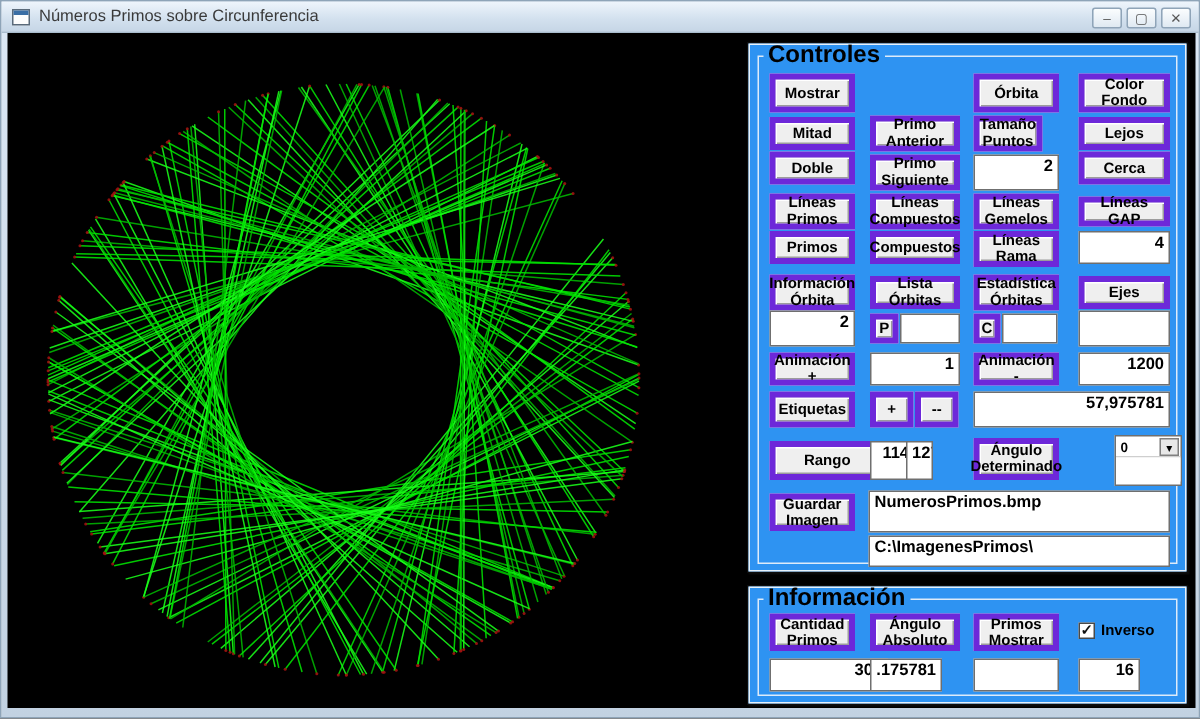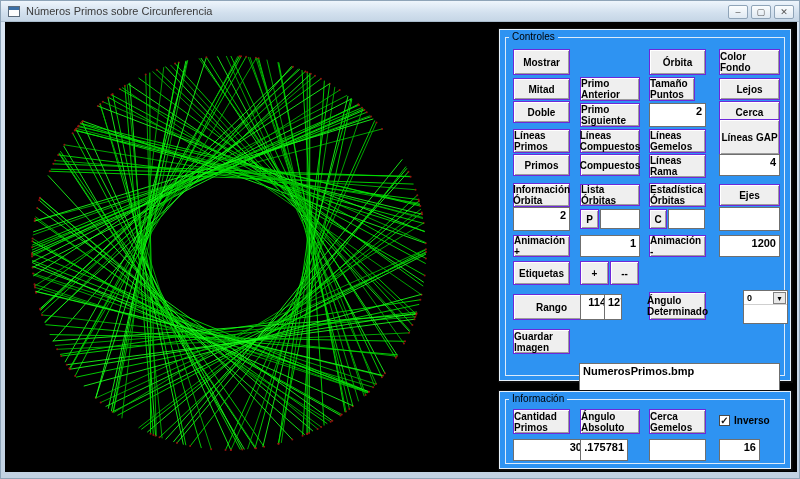--- a/index.html
+++ b/index.html
@@ -37,38 +37,38 @@
     border:1px solid #e8f2fb;
     box-shadow:0 0 0 1px #0d0d0d, 1px 1px 0 1px #0a0a0a;
   }
   .groove {
     position:absolute; left:5px; top:7px; right:5px; bottom:4px;
     border:1px solid #dcebfa; pointer-events:none;
   }
   .frame-label {
     position:absolute; left:9px; top:1px; padding:0 3px;
     background:var(--panel-blue,#2e93f2);
-    font-size:10px; font-weight:normal; color:#000; line-height:12px; z-index:2;
+    font-size:16px; font-weight:bold; color:#000; line-height:12px; z-index:2;
   }
   .controles { left:494px; top:7px; height:352px; }
   .informacion { left:494px; top:369px; height:78px; }
 
   .btn {
-    position:absolute; display:flex; align-items:center; justify-content:center; 
+    position:absolute; display:flex; align-items:center; justify-content:center; text-align:center;
     font-size:10px; font-weight:bold; color:#000; line-height:1.1;
-    background:#efefef; border:1px solid #6d28d9;
+    background:#efefef; border:4px solid #6d28d9;
     box-shadow:inset 1px 1px 0 #ffffff, inset -1px -1px 0 #9c9c9c;
     cursor:default;
   }
   .fld {
     position:absolute; background:#fff; border:1px solid #6f6f6f;
     font-size:11px; font-weight:bold; color:#000;
     text-align:right; padding:1px 3px; overflow:hidden; white-space:pre;
   }
-  .fld.left { text-align:left;margin-top:36px; }
+  .fld.left { text-align:left; }
   .combo { position:absolute; background:#fff; border:1px solid #6f6f6f; }
   .combo-top { height:14px; display:flex; justify-content:space-between; align-items:center; border-bottom:1px solid #cfcfcf; }
   .combo-val { font-size:9px; font-weight:bold; padding-left:3px; }
   .combo-arrow {
     width:13px; height:12px; font-size:8px; line-height:11px; text-align:center;
     background:#e8e8e8; border:1px solid #808080; margin-right:1px;
   }
   .combo-list { height:16px; background:#fff; }
 
   .check-row { position:absolute; display:flex; align-items:center; gap:4px; }
@@ -407,21 +407,21 @@
       <div class="btn" style="left:219px;top:48px;width:61px;height:22px">Lejos</div>
 
       <div class="btn" style="left:13px;top:71px;width:57px;height:22px">Doble</div>
       <div class="btn" style="left:80px;top:73px;width:60px;height:24px">Primo Siguiente</div>
       <div class="fld" style="left:149px;top:73px;width:57px;height:24px">2</div>
       <div class="btn" style="left:219px;top:71px;width:61px;height:22px">Cerca</div>
 
       <div class="btn" style="left:13px;top:99px;width:57px;height:24px">Líneas Primos</div>
       <div class="btn" style="left:80px;top:99px;width:60px;height:24px">Líneas Compuestos</div>
       <div class="btn" style="left:149px;top:99px;width:57px;height:24px">Líneas Gemelos</div>
-      <div class="btn" style="left:219px;top:89px;width:61px;height:36px">Líneas GAP</div>
+      <div class="btn" style="left:219px;top:101px;width:61px;height:20px">Líneas GAP</div>
 
       <div class="btn" style="left:13px;top:124px;width:57px;height:22px">Primos</div>
       <div class="btn" style="left:80px;top:124px;width:60px;height:22px">Compuestos</div>
       <div class="btn" style="left:149px;top:124px;width:57px;height:24px">Líneas Rama</div>
       <div class="fld" style="left:219px;top:124px;width:61px;height:22px">4</div>
 
       <div class="btn" style="left:13px;top:153px;width:57px;height:24px">Información Órbita</div>
       <div class="btn" style="left:80px;top:154px;width:60px;height:22px">Lista Órbitas</div>
       <div class="btn" style="left:149px;top:153px;width:57px;height:24px">Estadística Órbitas</div>
       <div class="btn" style="left:219px;top:154px;width:61px;height:22px">Ejes</div>
@@ -434,44 +434,46 @@
       <div class="fld" style="left:219px;top:177px;width:61px;height:24px"></div>
 
       <div class="btn" style="left:13px;top:205px;width:57px;height:22px">Animación +</div>
       <div class="fld" style="left:80px;top:205px;width:60px;height:22px">1</div>
       <div class="btn" style="left:149px;top:205px;width:57px;height:22px">Animación -</div>
       <div class="fld" style="left:219px;top:205px;width:61px;height:22px">1200</div>
 
       <div class="btn" style="left:13px;top:231px;width:57px;height:24px">Etiquetas</div>
       <div class="btn" style="left:80px;top:231px;width:29px;height:24px">+</div>
       <div class="btn" style="left:110px;top:231px;width:29px;height:24px">--</div>
+      <div class="fld" style="left:149px;top:231px;width:131px;height:24px">57,975781</div>
 
       <div class="btn" style="left:13px;top:264px;width:77px;height:26px">Rango</div>
       <div class="fld" style="left:80px;top:264px;width:30px;height:26px">114</div>
       <div class="fld" style="left:104px;top:264px;width:18px;height:26px">127</div>
       <div class="btn" style="left:149px;top:262px;width:57px;height:28px">Ángulo Determinado</div>
       <div class="combo" style="left:243px;top:260px;width:45px;height:34px">
         <div class="combo-top">
           <span class="combo-val">0</span>
           <span class="combo-arrow">▾</span>
         </div>
         <div class="combo-list"></div>
       </div>
 
       <div class="btn" style="left:13px;top:299px;width:57px;height:25px">Guardar Imagen</div>
       <div class="fld left" style="left:79px;top:297px;width:201px;height:28px">NumerosPrimos.bmp</div>
+      <div class="fld left" style="left:79px;top:327px;width:201px;height:21px">C:\ImagenesPrimos\</div>
     </div>
 
     <div class="panel informacion">
       <div class="groove"></div>
       <span class="frame-label">Información</span>
 
       <div class="btn" style="left:13px;top:17px;width:57px;height:25px">Cantidad Primos</div>
       <div class="btn" style="left:80px;top:17px;width:60px;height:25px">Ángulo Absoluto</div>
-      <div class="btn" style="left:149px;top:17px;width:57px;height:25px">Cerca Gemelos</div>
+      <div class="btn" style="left:149px;top:17px;width:57px;height:25px">Primos Mostrar</div>
       <div class="check-row" style="left:219px;top:20px;width:61px;height:16px">
         <span class="checkbox">✓</span>
         <span class="check-label">Inverso</span>
       </div>
 
       <div class="fld" style="left:13px;top:47px;width:79px;height:22px">309</div>
       <div class="fld" style="left:80px;top:47px;width:48px;height:22px">.175781</div>
       <div class="fld" style="left:149px;top:47px;width:57px;height:22px"></div>
       <div class="fld" style="left:219px;top:47px;width:41px;height:22px">16</div>
     </div>

